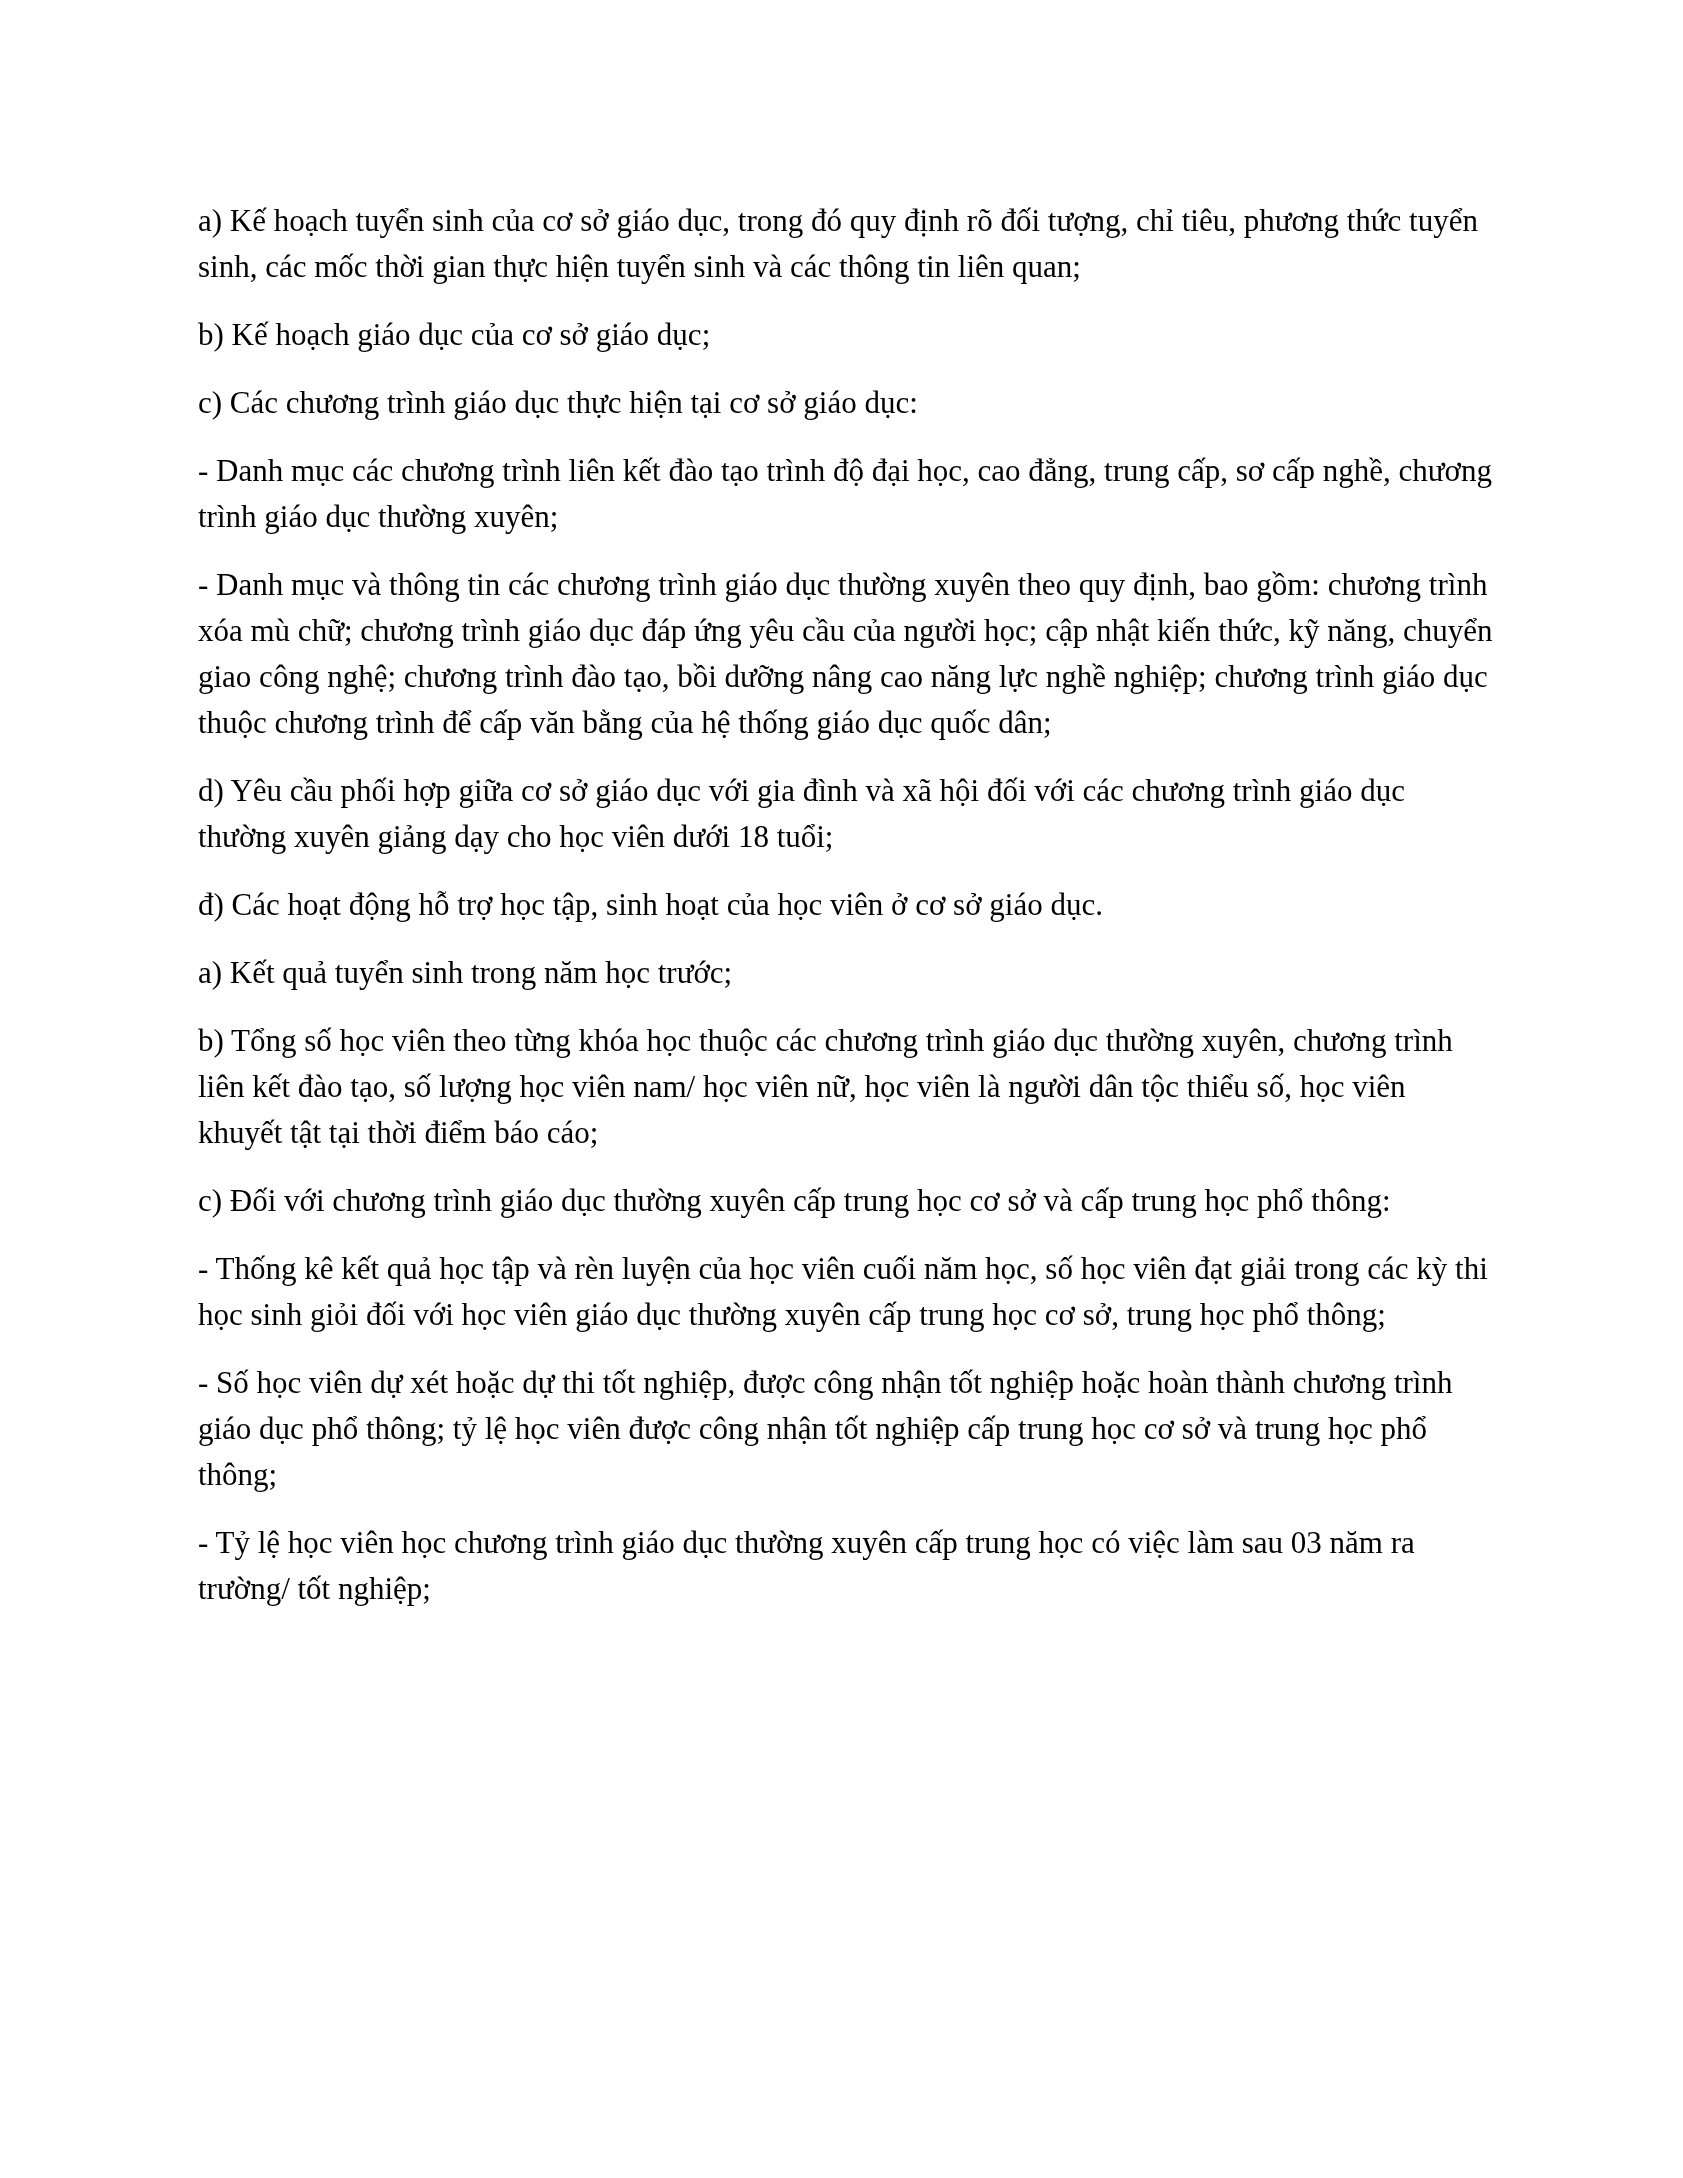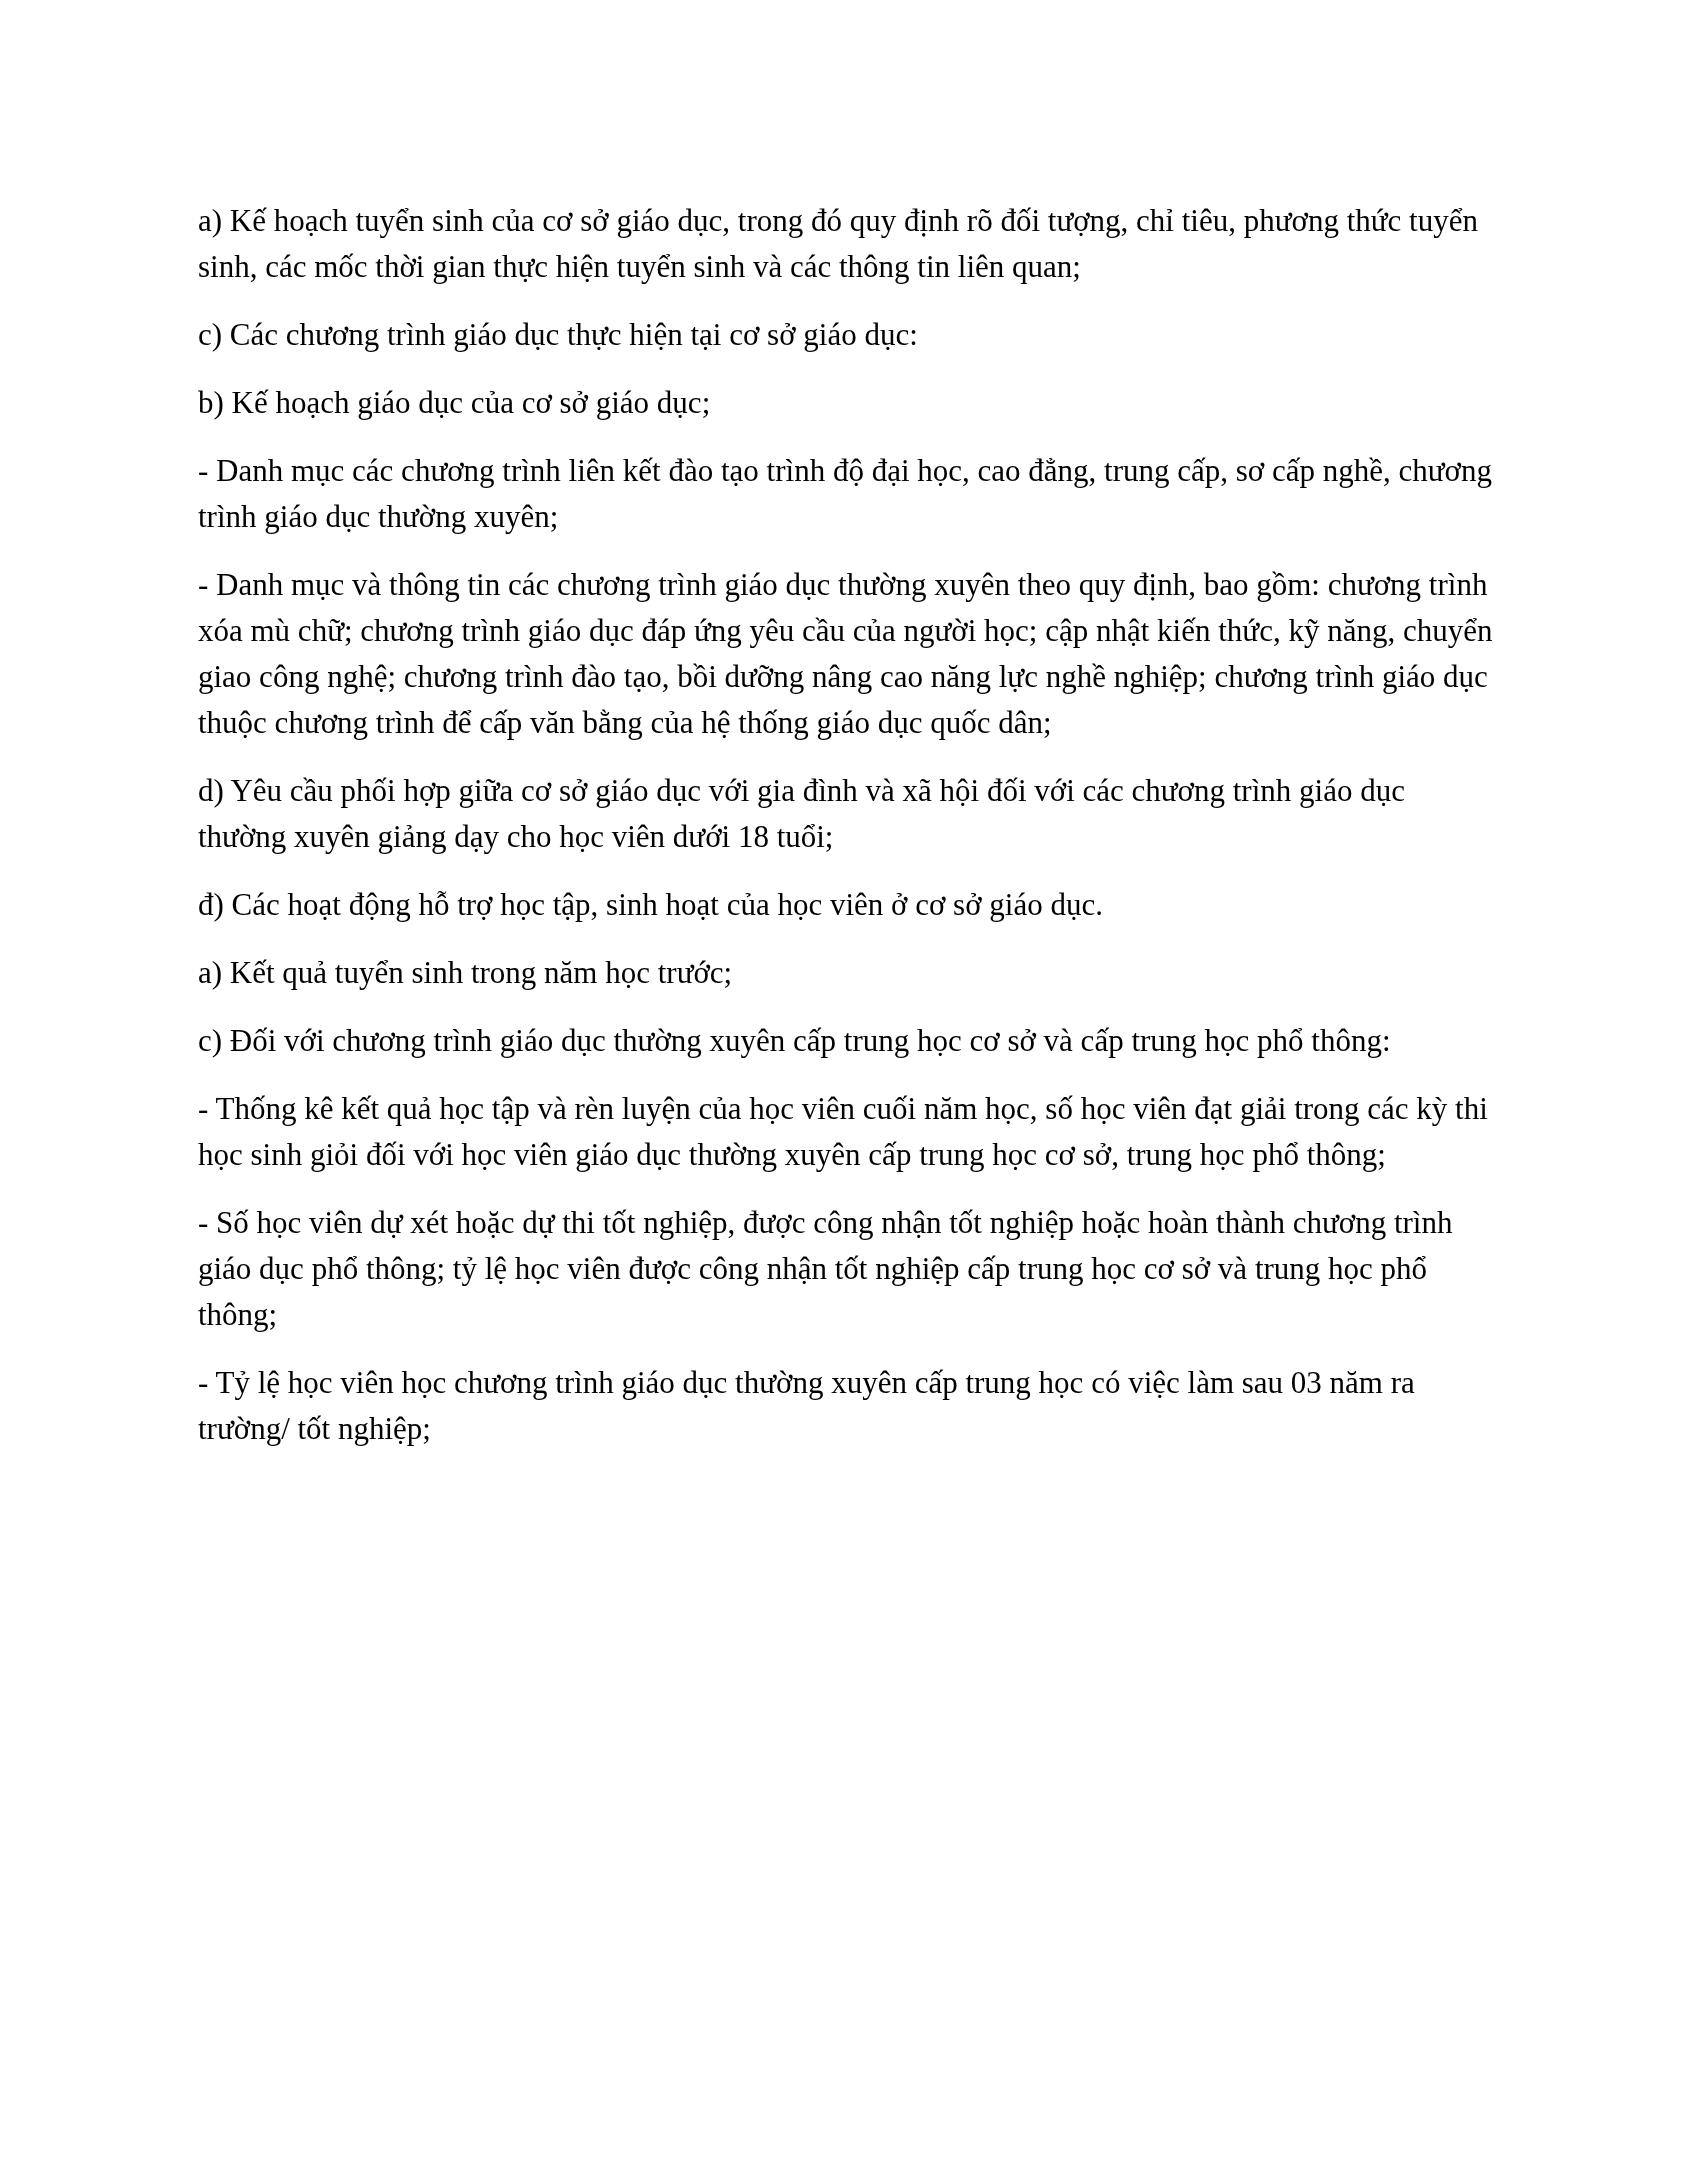--- a/index.html
+++ b/index.html
@@ -30,26 +30,27 @@
     text-align: left;
     word-spacing: normal;
   }
 </style>
 </head>
 <body>
 
 <div class="page">
   <div class="doc-body">
       <p>a) Kế hoạch tuyển sinh của cơ sở giáo dục, trong đó quy định rõ đối tượng, chỉ tiêu, phương thức tuyển sinh, các mốc thời gian thực hiện tuyển sinh và các thông tin liên quan;</p>
+      <p>b) Kế hoạch giáo dục của cơ sở giáo dục;</p>
       <p>c) Các chương trình giáo dục thực hiện tại cơ sở giáo dục:</p>
-      <p>b) Kế hoạch giáo dục của cơ sở giáo dục;</p>
       <p>- Danh mục các chương trình liên kết đào tạo trình độ đại học, cao đẳng, trung cấp, sơ cấp nghề, chương trình giáo dục thường xuyên;</p>
       <p>- Danh mục và thông tin các chương trình giáo dục thường xuyên theo quy định, bao gồm: chương trình xóa mù chữ; chương trình giáo dục đáp ứng yêu cầu của người học; cập nhật kiến thức, kỹ năng, chuyển giao công nghệ; chương trình đào tạo, bồi dưỡng nâng cao năng lực nghề nghiệp; chương trình giáo dục thuộc chương trình để cấp văn bằng của hệ thống giáo dục quốc dân;</p>
       <p>d) Yêu cầu phối hợp giữa cơ sở giáo dục với gia đình và xã hội đối với các chương trình giáo dục thường xuyên giảng dạy cho học viên dưới 18 tuổi;</p>
       <p>đ) Các hoạt động hỗ trợ học tập, sinh hoạt của học viên ở cơ sở giáo dục.</p>
       <p>a) Kết quả tuyển sinh trong năm học trước;</p>
+      <p>b) Tổng số học viên theo từng khóa học thuộc các chương trình giáo dục thường xuyên, chương trình liên kết đào tạo, số lượng học viên nam/ học viên nữ, học viên là người dân tộc thiểu số, học viên khuyết tật tại thời điểm báo cáo;</p>
       <p>c) Đối với chương trình giáo dục thường xuyên cấp trung học cơ sở và cấp trung học phổ thông:</p>
       <p>- Thống kê kết quả học tập và rèn luyện của học viên cuối năm học, số học viên đạt giải trong các kỳ thi học sinh giỏi đối với học viên giáo dục thường xuyên cấp trung học cơ sở, trung học phổ thông;</p>
       <p>- Số học viên dự xét hoặc dự thi tốt nghiệp, được công nhận tốt nghiệp hoặc hoàn thành chương trình giáo dục phổ thông; tỷ lệ học viên được công nhận tốt nghiệp cấp trung học cơ sở và trung học phổ thông;</p>
       <p>- Tỷ lệ học viên học chương trình giáo dục thường xuyên cấp trung học có việc làm sau 03 năm ra trường/ tốt nghiệp;</p>
     </div>
 </div>
 
 
 </body></html>

